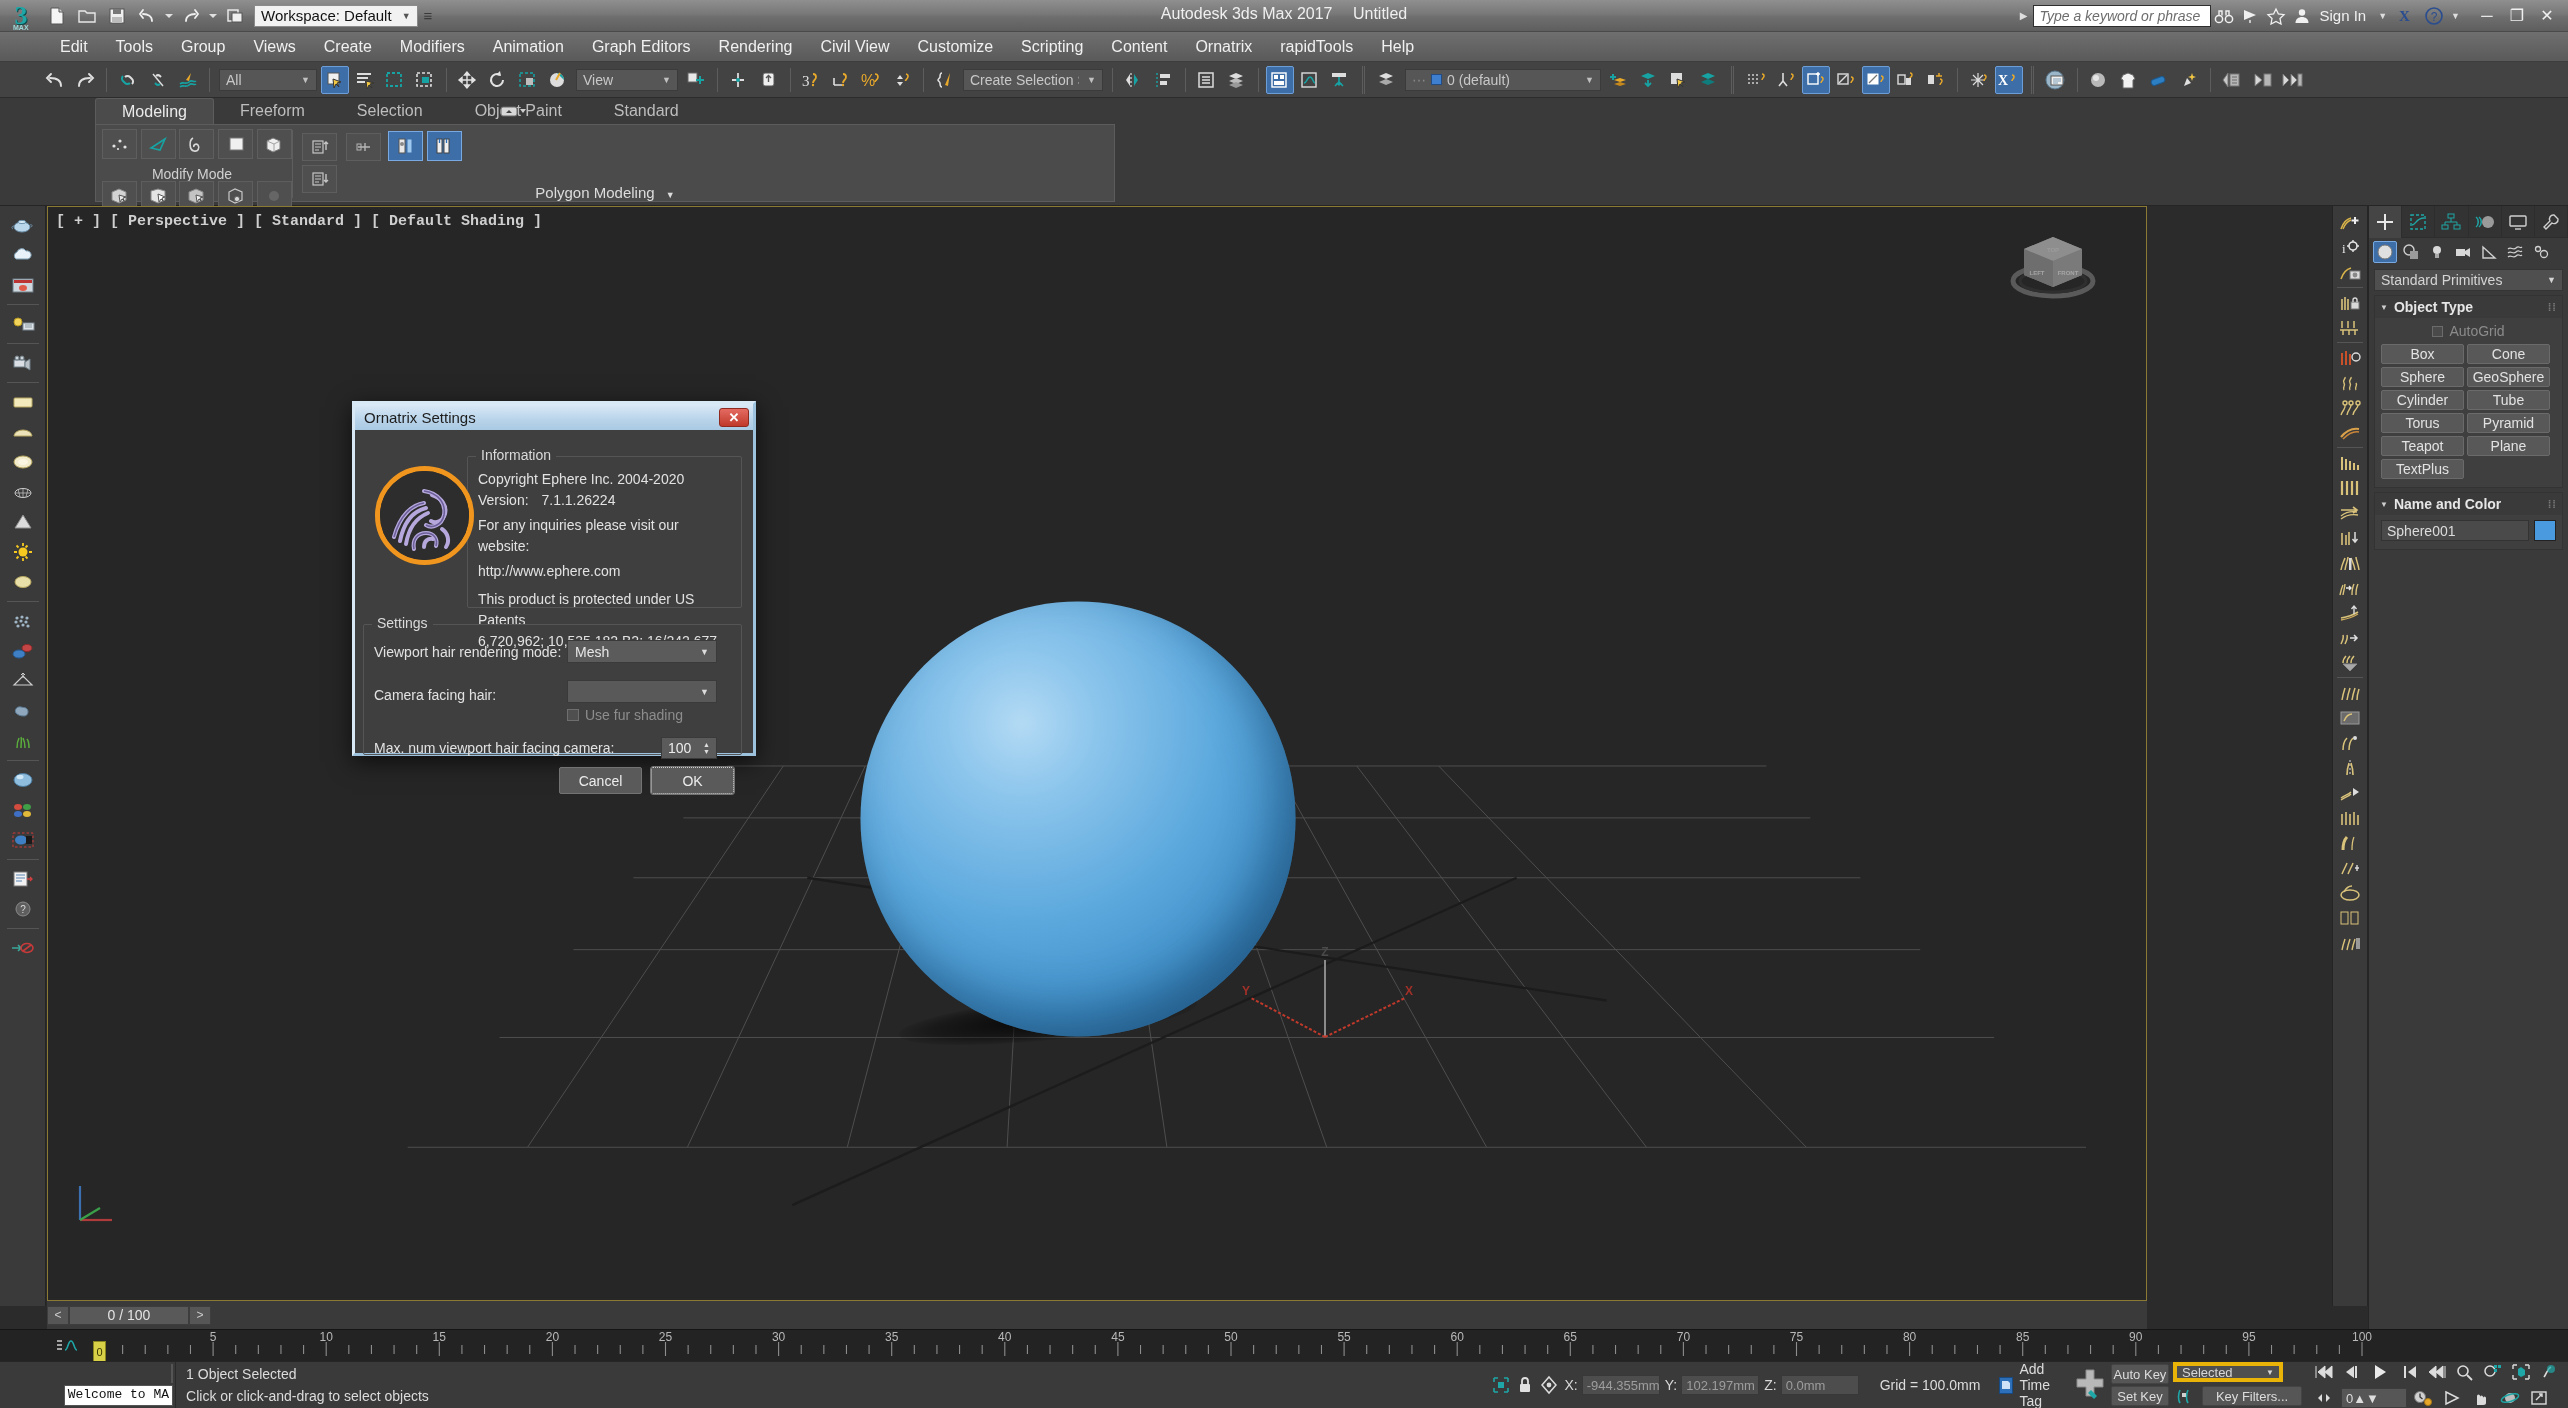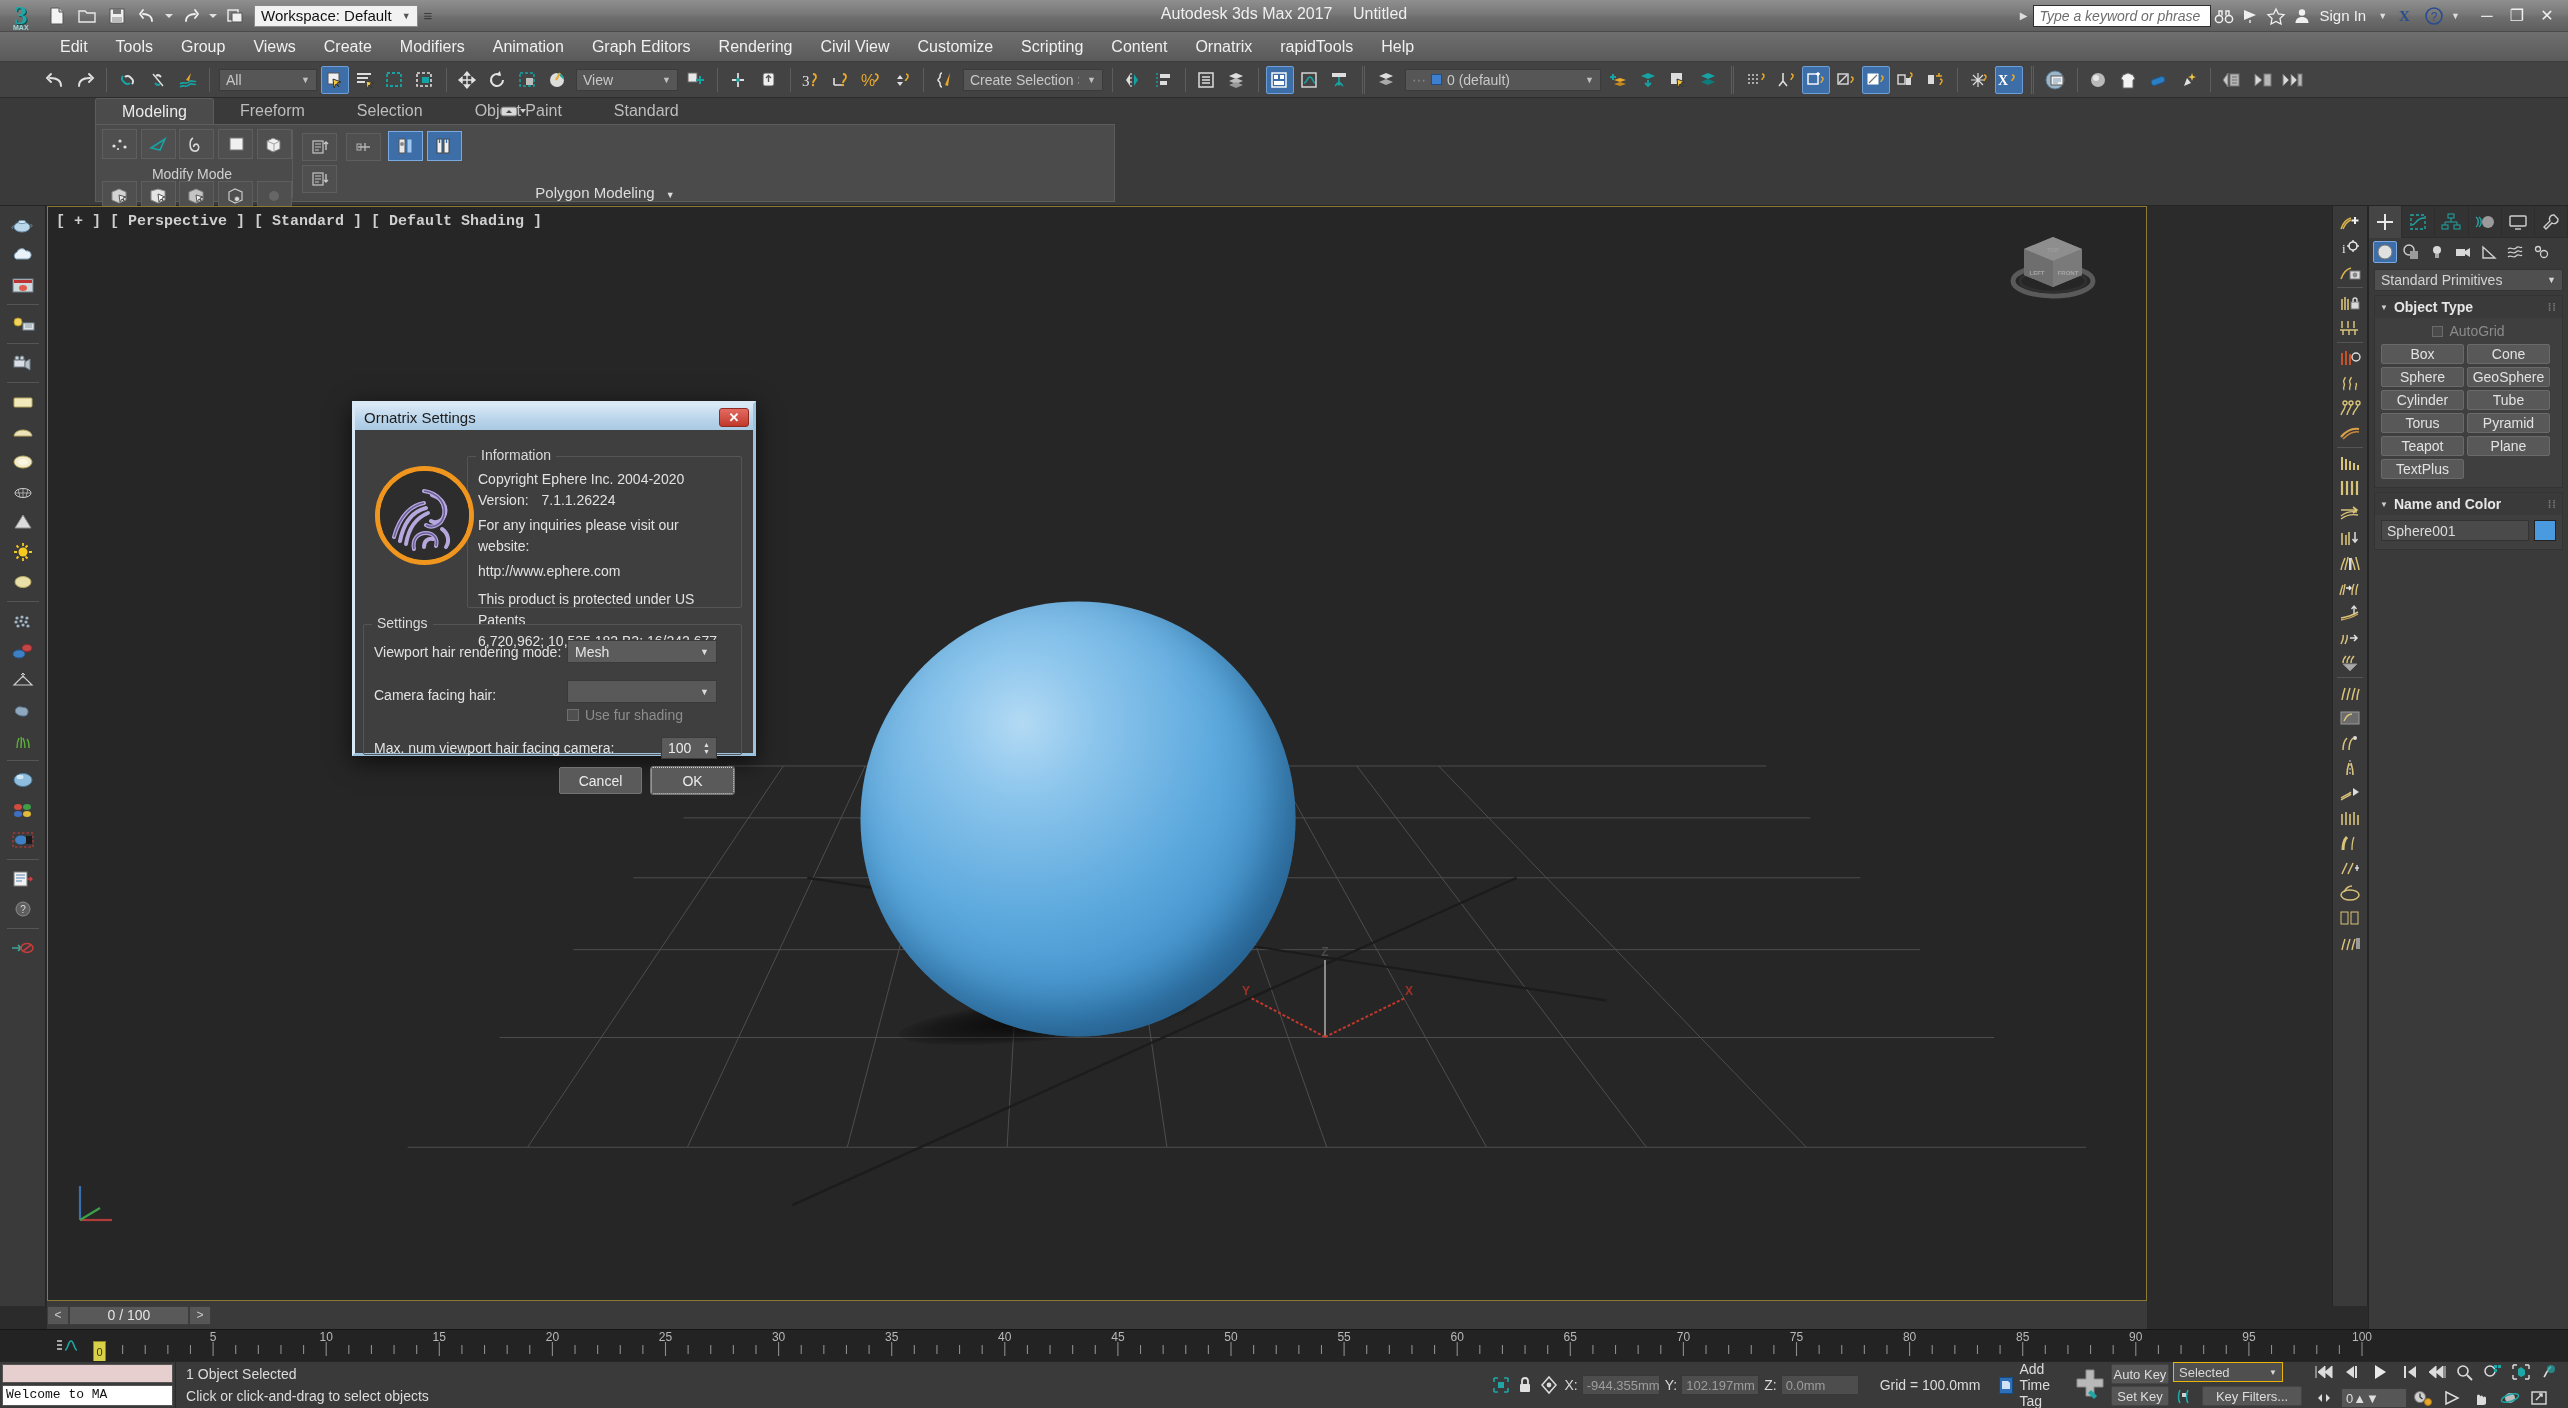--- a/index.html
+++ b/index.html
@@ -232,41 +232,41 @@
     position:absolute;left:93px;top:11px;width:13px;height:21px;background:#d8d148;
     border:1px solid #8b861f;display:flex;align-items:center;justify-content:center;
     font-size:11px;color:#3a3600;cursor:pointer;
   }
 
   
   #statusbar{
     position:absolute;left:0;top:1361px;width:2568px;height:47px;
     background:#3a3a3a;border-top:1px solid #262626;display:flex;align-items:stretch;
   }
-  #mxs-mini{width:195px;border-right:1px solid #2a2a2a;display:flex;flex-direction:column;}
+  #mxs-mini{width:195px;border-right:1px solid #2a2a2a;display:flex;flex-direction:column;align-items:flex-end;}
   #mxs-out{flex:1;background:#e8cfcf;border:1px solid #555;margin:2px;}
   #mxs-in{flex:1;background:#fff;border:1px solid #555;margin:0 2px 2px 2px;color:#111;
     font-family:"Liberation Mono",monospace;font-size:13px;padding:1px 3px;overflow:hidden;white-space:nowrap;}
   #status-texts{width:1450px;display:flex;flex-direction:column;justify-content:center;padding-left:10px;}
   #status-texts div{font-size:14px;color:#dcdcdc;line-height:22px;}
   #coords{display:flex;align-items:center;gap:5px;padding:0 6px;}
   .cicn{width:24px;height:24px;display:flex;align-items:center;justify-content:center;cursor:pointer;}
   .cfield{display:flex;align-items:center;font-size:14px;color:#d8d8d8;}
   .cfield .cl{margin-right:4px;}
   .cfield .cv{width:78px;height:20px;background:#4d4d4d;border:1px solid #383838;color:#9d9d9d;
     font-size:13px;display:flex;align-items:center;padding:0 4px;}
   #gridtxt{font-size:14px;color:#dcdcdc;margin-left:16px;white-space:nowrap;}
   #addtimetag{font-size:14px;color:#dcdcdc;margin-left:14px;display:flex;align-items:center;gap:6px;}
   .blue-sq{width:17px;height:17px;background:#2d6fb8;border:1px solid #184a82;
     display:flex;align-items:center;justify-content:center;}
   #anim-ctrl{margin-left:auto;display:flex;align-items:center;padding-right:6px;gap:4px;}
   .akcol{display:flex;flex-direction:column;gap:2px;}
   .akbtn{width:58px;height:20px;background:#565656;border:1px solid #444;color:#ddd;
     font-size:13px;display:flex;align-items:center;justify-content:center;cursor:pointer;border-radius:2px;}
-  .selcombo{width:110px;height:20px;background:#4f4f4f;border:1px solid #eab308;color:#d8d8d8;
+  .selcombo{width:110px;height:20px;background:#4f4f4f;border:4px solid #eab308;color:#d8d8d8;
     font-size:13px;display:flex;align-items:center;padding:0 5px;cursor:pointer;text-align:center;}
   .kfbtn{width:100px;height:20px;background:#565656;border:1px solid #444;color:#ddd;
     font-size:13px;display:flex;align-items:center;justify-content:center;cursor:pointer;border-radius:2px;}
   .navicn{width:26px;height:24px;display:flex;align-items:center;justify-content:center;cursor:pointer;}
   .spin{width:66px;height:20px;background:#565656;border:1px solid #3c3c3c;color:#ddd;
     font-size:13px;display:flex;align-items:center;padding:0 4px;}
   .bigplus{width:34px;height:40px;display:flex;align-items:center;justify-content:center;}
 
   
   #dlg{

